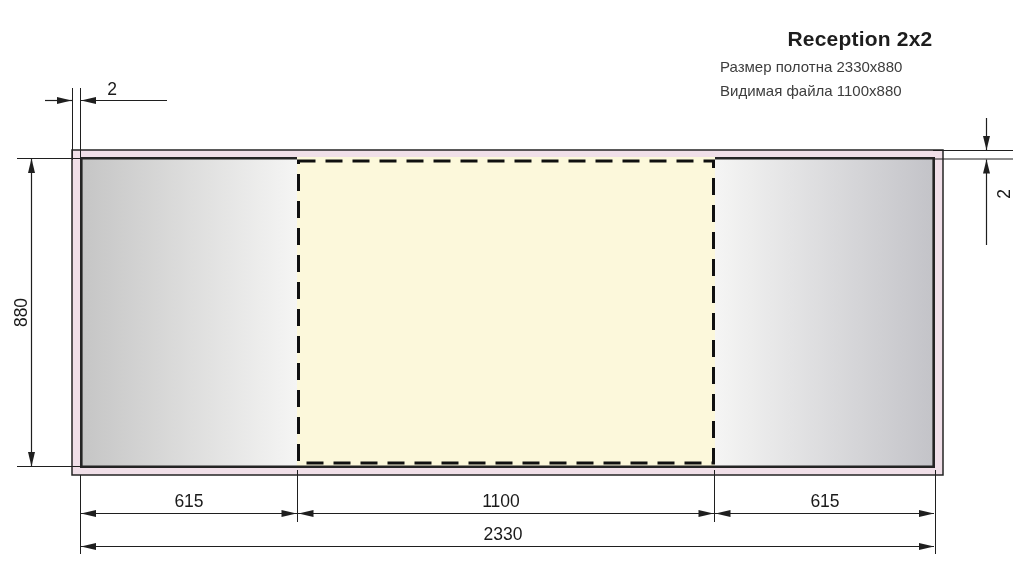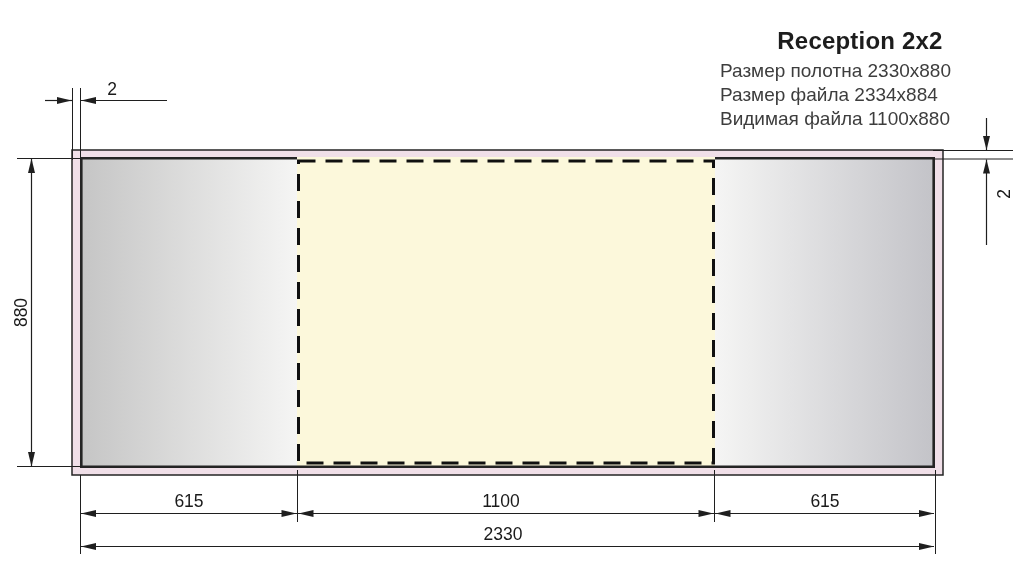--- a/index.html
+++ b/index.html
@@ -12,30 +12,30 @@
     overflow: hidden;
   }
   .spec-header {
     position: absolute;
     left: 720px;
     top: 27px;
     width: 246px;
     color: #3a3a3a;
   }
   .spec-title {
-    font-size: 24px;
+    font-size: 21px;
     font-weight: bold;
     color: #1d1d1d;
     text-align: center;
     padding-left: 34px;
     margin-bottom: 4px;
     letter-spacing: 0.2px;
   }
   .spec-line {
-    font-size: 19px;
+    font-size: 15px;
     line-height: 24px;
     color: #3d3d3d;
     white-space: nowrap;
   }
   svg.drawing {
     position: absolute;
     left: 0; top: 0;
     width: 1026px; height: 586px;
   }
   .ext  { stroke: #1f1f1f; stroke-width: 1; }
@@ -48,21 +48,20 @@
   }
 </style>
 </head>
 <body>
 
 <div class="stage">
 
   <div class="spec-header">
     <div class="spec-title">Reception 2x2</div>
     <div class="spec-line">Размер полотна 2330x880</div>
-    <div class="spec-line">Размер файла 2334x884</div>
     <div class="spec-line">Видимая файла 1100x880</div>
   </div>
 
   <svg class="drawing" viewBox="0 0 1026 586" xmlns="http://www.w3.org/2000/svg">
     <defs>
       <linearGradient id="gradL" x1="0" y1="0" x2="1" y2="0">
         <stop offset="0" stop-color="#c5c5c5"></stop>
         <stop offset="1" stop-color="#f5f5f4"></stop>
       </linearGradient>
       <linearGradient id="gradR" x1="0" y1="0" x2="1" y2="0">

